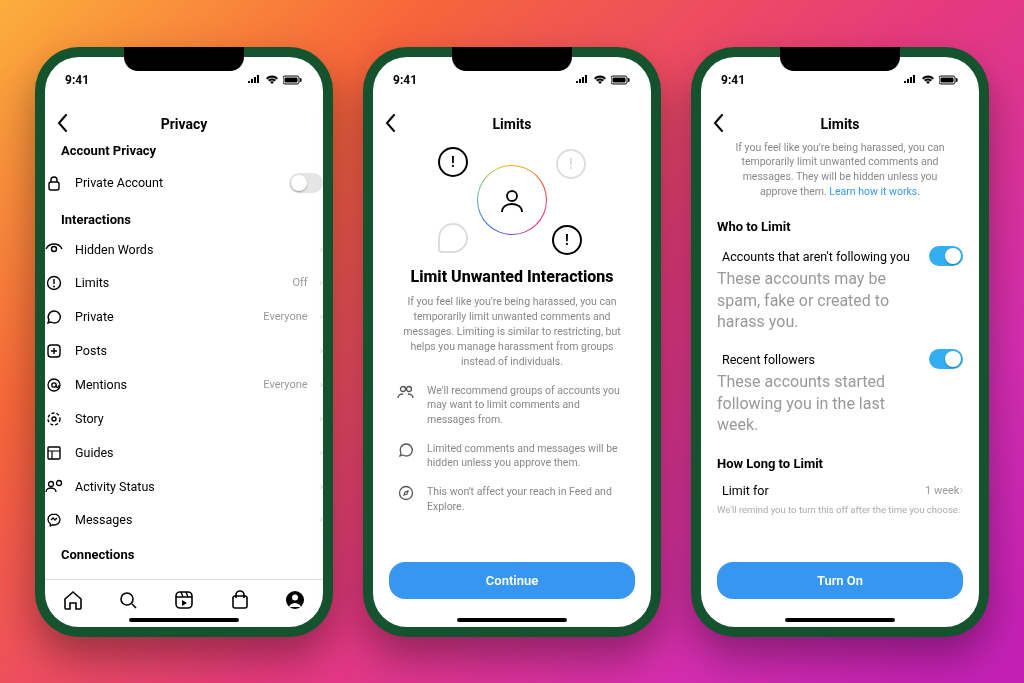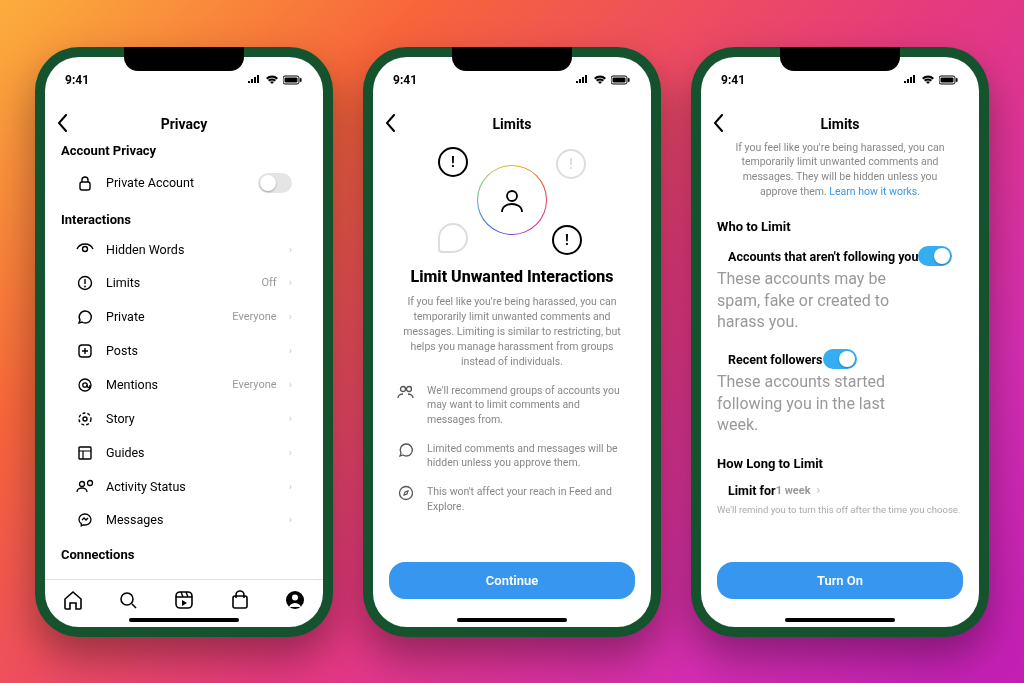--- a/index.html
+++ b/index.html
@@ -73,21 +73,21 @@
   }
   .content { flex: 1; overflow: hidden; padding: 0 0px; }
   .section-header {
     font-size: 13px;
     font-weight: 700;
     padding: 10px 16px 6px 16px;
   }
   .row {
     display: flex;
     align-items: center;
-    padding: 9px 31px;
+    padding: 9px 0;
     font-size: 12.5px;
     gap: 12px;
   }
   .row .icon { width: 18px; display:flex; justify-content:center; }
   .row .label { flex: 1; }
   .row .value { color: #999; font-size: 11px; }
   .row .chev { color: #ccc; font-size: 11px; }
   .toggle {
     width: 34px; height: 20px; border-radius: 10px; background: #e5e5e5; position: relative;
   }
@@ -131,21 +131,21 @@
   .bullets { padding: 14px 24px; }
   .bullet { display:flex; gap:12px; font-size:10.5px; color:#888; margin-bottom:14px; line-height:1.4;}
   .bullet .bi { width:18px; flex-shrink:0; color:#555; display:flex; justify-content:center;}
   .cta {
     margin: 0 16px 28px 16px; background:#3797f0; color:#fff; text-align:center;
     padding: 11px; border-radius:16px; font-size:13px; font-weight:600;
   }
   
   .p3-intro { font-size:10.5px; color:#888; text-align:center; padding: 8px 26px 10px 26px; line-height:1.4;}
   .p3-intro a { color:#3797f0; text-decoration:none;}
-  .item-title { font-size:12.5px; padding: 6px 16px 2px 27px; display:flex; align-items:center;font-weight:bold;}
+  .item-title { font-size:12.5px; padding: 6px 16px 2px 21px; display:flex; justify-content:space-between; align-items:center;}
   .item-desc { font-size:16px; color:#999; padding: 0 80px 10px 16px; line-height:1.35;}
   .footnote { font-size:9.5px; color:#aaa; padding: 4px 16px; line-height:1.35;}
   svg { display:block; }
 </style>
 </head>
 <body>
 
 <div class="phone">
   <div class="notch"></div>
   <div class="screen">
@@ -445,21 +445,21 @@
 
       <div class="item-title">
         <span>Recent followers</span>
         <span class="toggle on"></span>
       </div>
       <div class="item-desc">These accounts started following you in the last week.</div>
 
       <div class="section-header">How Long to Limit</div>
       <div class="item-title">
         <span>Limit for</span>
-        <span style="display:flex;align-items:center;gap:6px;">
+        <span style="display:flex;align-items:center;">
           <span style="color:#999;font-size:11px;">1 week</span>
           <span style="color:#ccc;font-size:12px;">›</span>
         </span>
       </div>
       <div class="footnote">We'll remind you to turn this off after the time you choose.</div>
 
       <div style="flex:1"></div>
       <div class="cta">Turn On</div>
     </div>
     <div class="homebar"></div>

